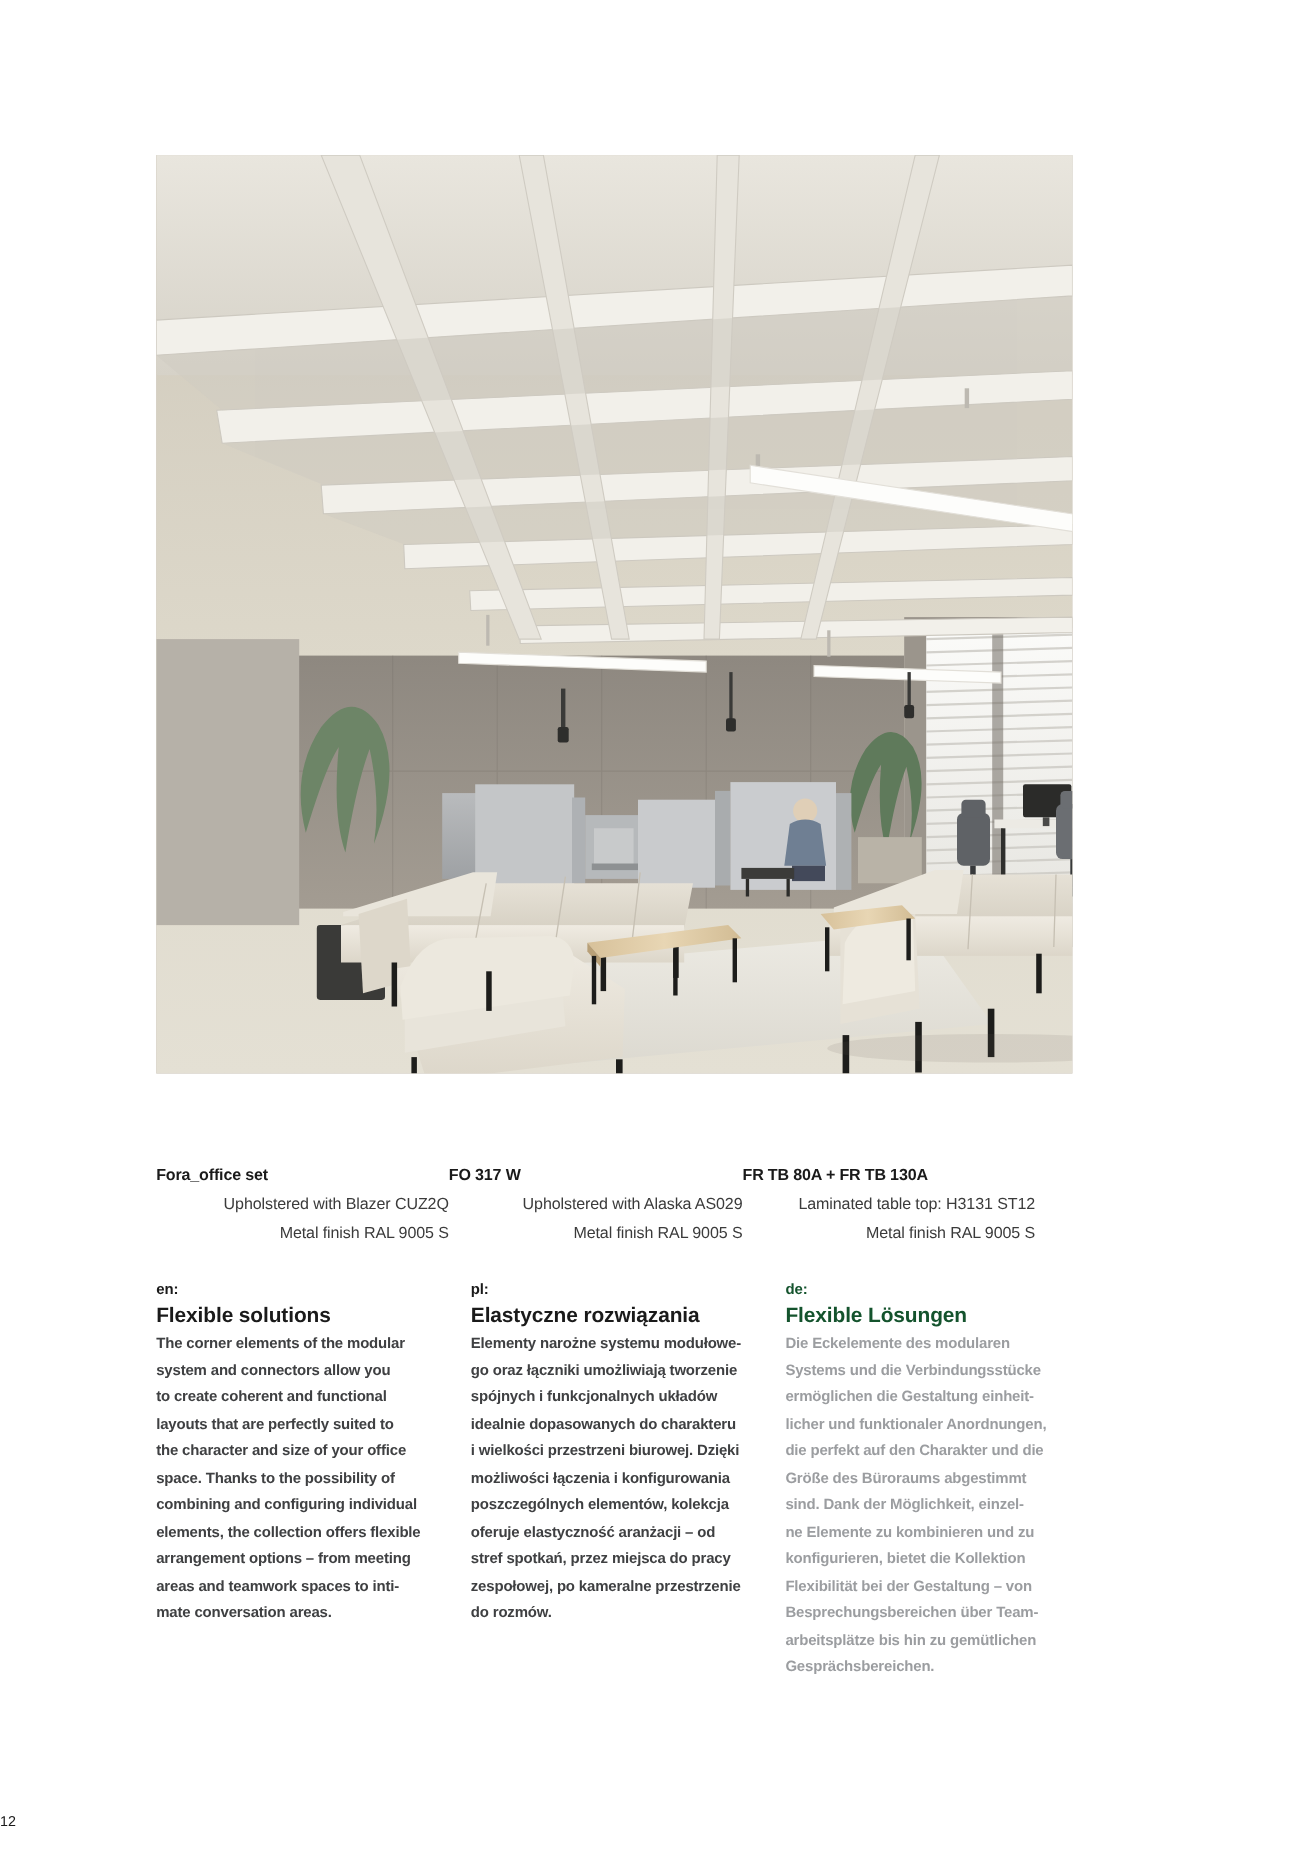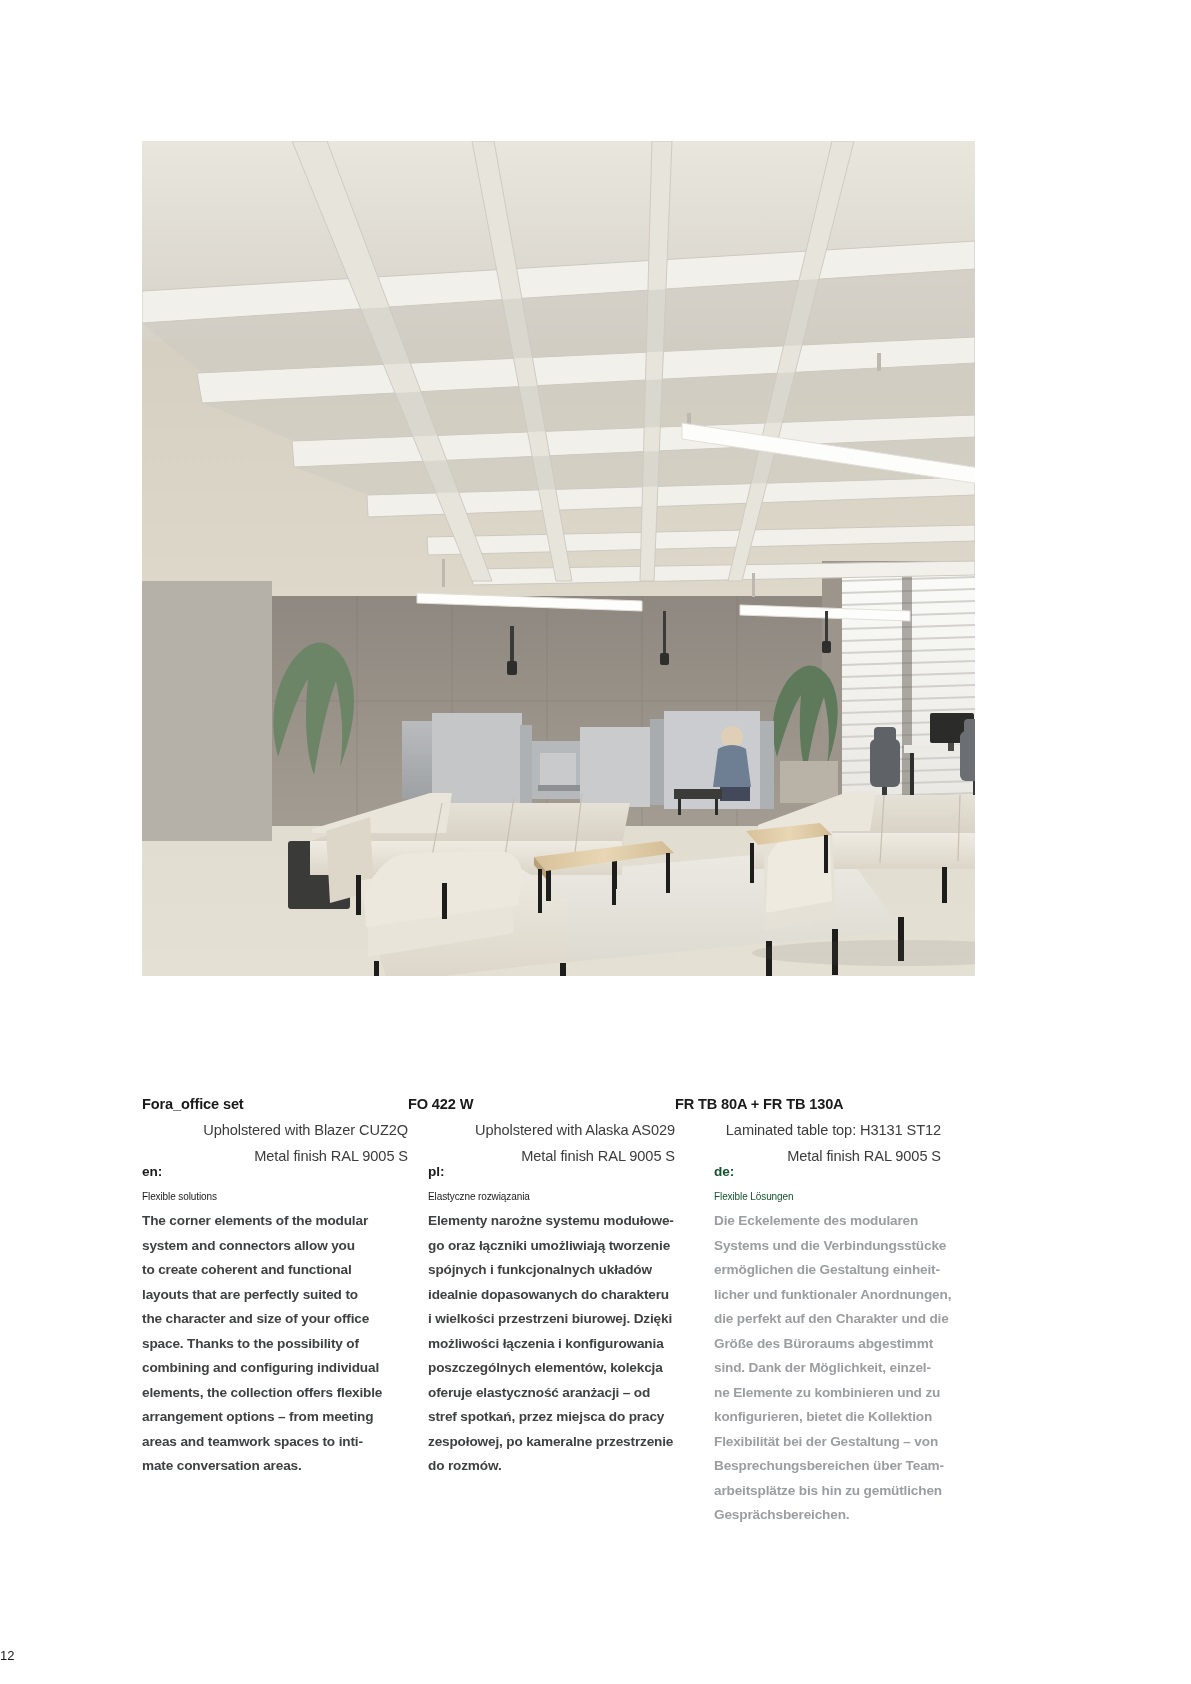--- a/index.html
+++ b/index.html
@@ -33,21 +33,21 @@
   .hero svg { display: block; width: 100%; height: 100%; }
 
   
   .captions {
     position: absolute;
     left: 142px;
     top: 1056px;
     width: 833px;
     display: flex;
   }
-  .cap-col { width: 266px; margin-top: 35px; }
+  .cap-col { width: 266px; }
   .cap-col:nth-child(2) { width: 267px; }
   .cap-title {
     font-size: 14.6px;
     font-weight: bold;
     letter-spacing: -0.15px;
     color: #1a1a1a;
     line-height: 26px;
     white-space: nowrap;
   }
   .cap-line {
@@ -71,22 +71,22 @@
   .tcol { width: 268px; margin-right: 18px; }
   .tcol:last-child { margin-right: 0; }
   .lang {
     font-size: 13.6px;
     font-weight: bold;
     color: #1a1a1a;
     line-height: 24.5px;
     letter-spacing: -0.1px;
   }
   .headline {
-    font-size: 10px;
-    font-weight: normal;
+    font-size: 19px;
+    font-weight: bold;
     color: #1a1a1a;
     line-height: 24.5px;
     letter-spacing: -0.1px;
   }
   .para {
     font-size: 13.6px;
     font-weight: bold;
     line-height: 24.5px;
     letter-spacing: -0.15px;
     color: #3f4042;
@@ -374,21 +374,21 @@
     </svg>
   </figure>
 
   <div class="captions">
     <div class="cap-col">
       <div class="cap-title">Fora_office set</div>
       <div class="cap-line">Upholstered with Blazer CUZ2Q</div>
       <div class="cap-line">Metal finish RAL 9005 S</div>
     </div>
     <div class="cap-col">
-      <div class="cap-title">FO 422 W</div>
+      <div class="cap-title">FO 317 W</div>
       <div class="cap-line">Upholstered with Alaska AS029</div>
       <div class="cap-line">Metal finish RAL 9005 S</div>
     </div>
     <div class="cap-col">
       <div class="cap-title">FR TB 80A + FR TB 130A</div>
       <div class="cap-line">Laminated table top: H3131 ST12</div>
       <div class="cap-line">Metal finish RAL 9005 S</div>
     </div>
   </div>
 

